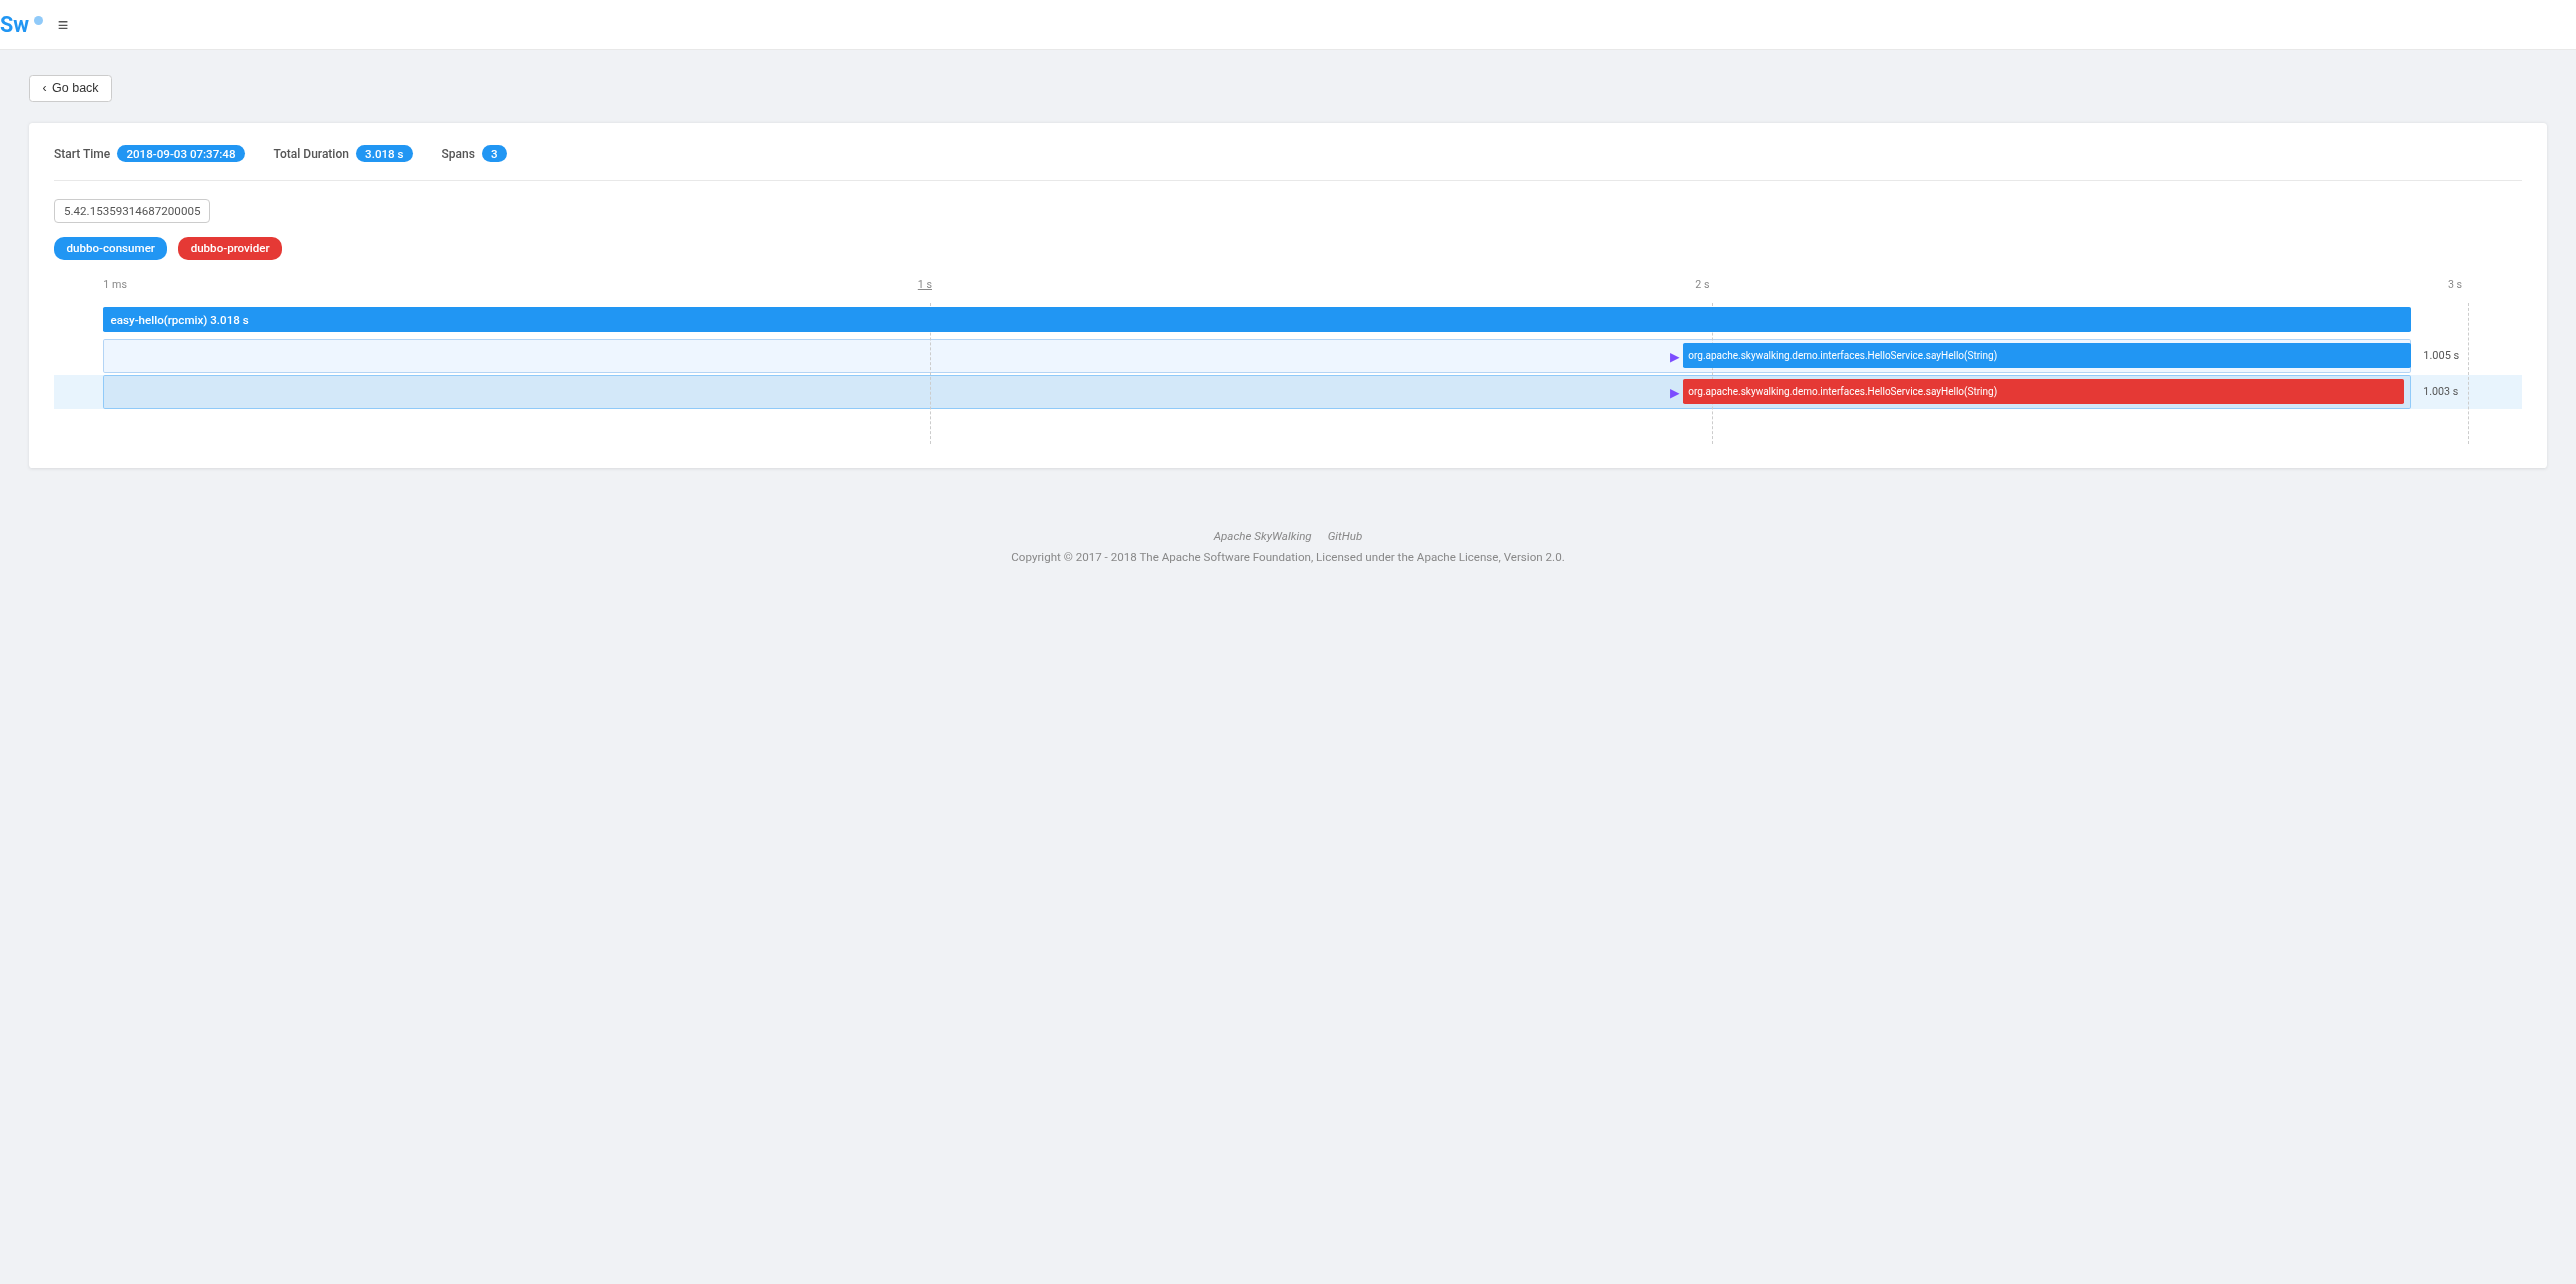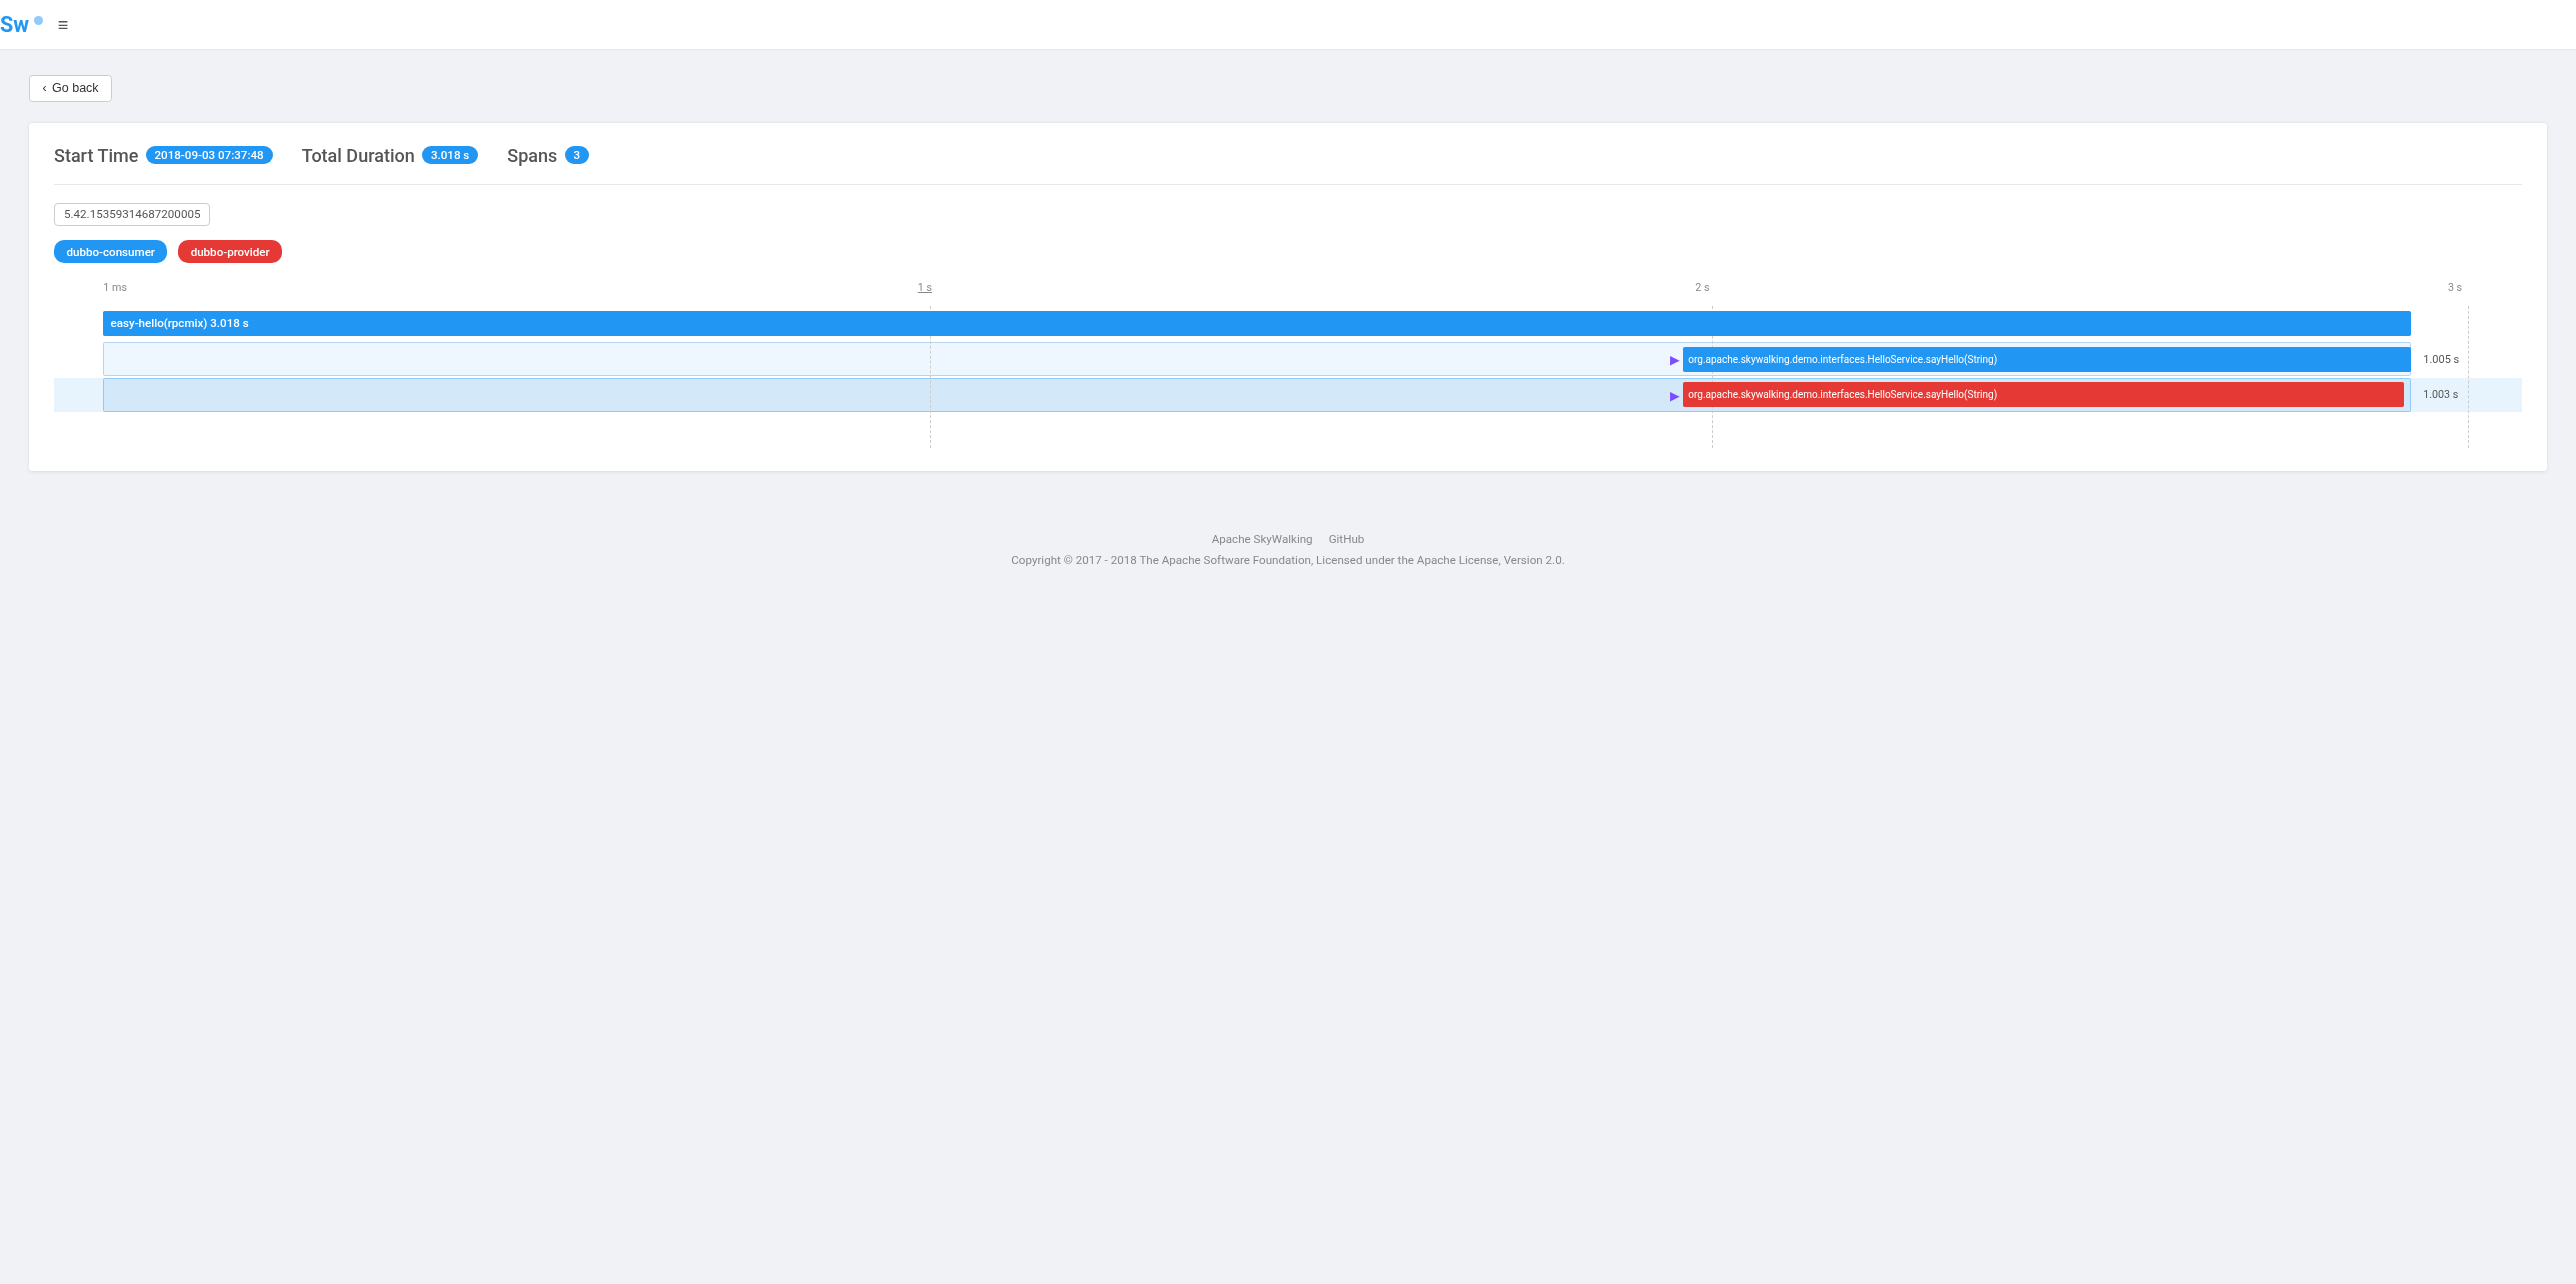--- a/index.html
+++ b/index.html
@@ -83,21 +83,21 @@
       border-bottom: 0.9px solid #e8e8e8;
       padding-bottom: 18px;
     }
     .trace-info-item {
       display: flex;
       align-items: center;
       gap: 7.2px;
     }
     .trace-info-label {
       font-weight: 500;
-      font-size: 18px;
+      font-size: 12px;
       color: #555;
     }
     .trace-info-badge {
       background: #2196f3;
       color: #fff;
       border-radius: 9px;
       padding: 1.8px 9px;
       font-size: 11.6px;
       font-weight: 500;
     }
@@ -209,20 +209,21 @@
       text-align: center;
       padding: 36px 0 18px;
       color: #888;
       font-size: 11.6px;
     }
     .footer-links {
       display: flex;
       justify-content: center;
       gap: 16px;
       margin-bottom: 7.2px;
+      font-style: italic;
     }
     .footer-links a {
       color: #888;
       text-decoration: none;
     }
   </style>
 </head>
 <body>
 
 <header class="header">

